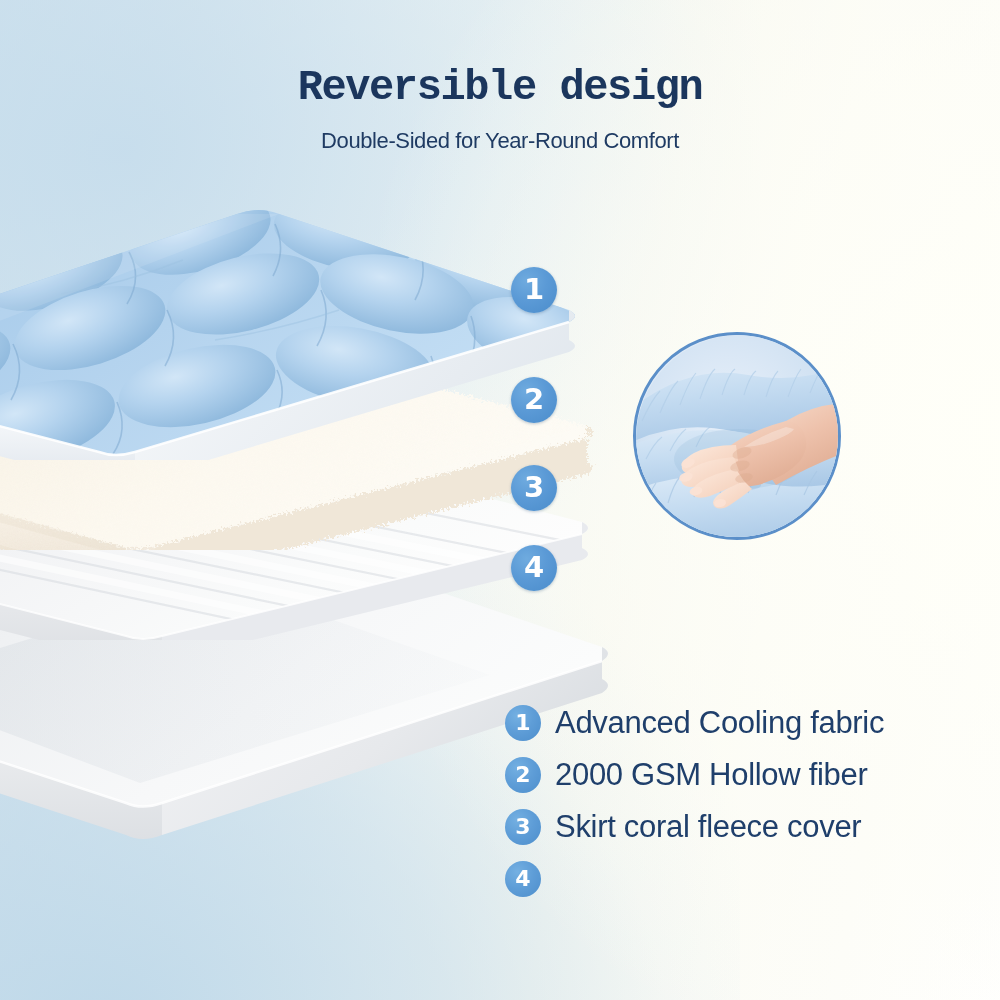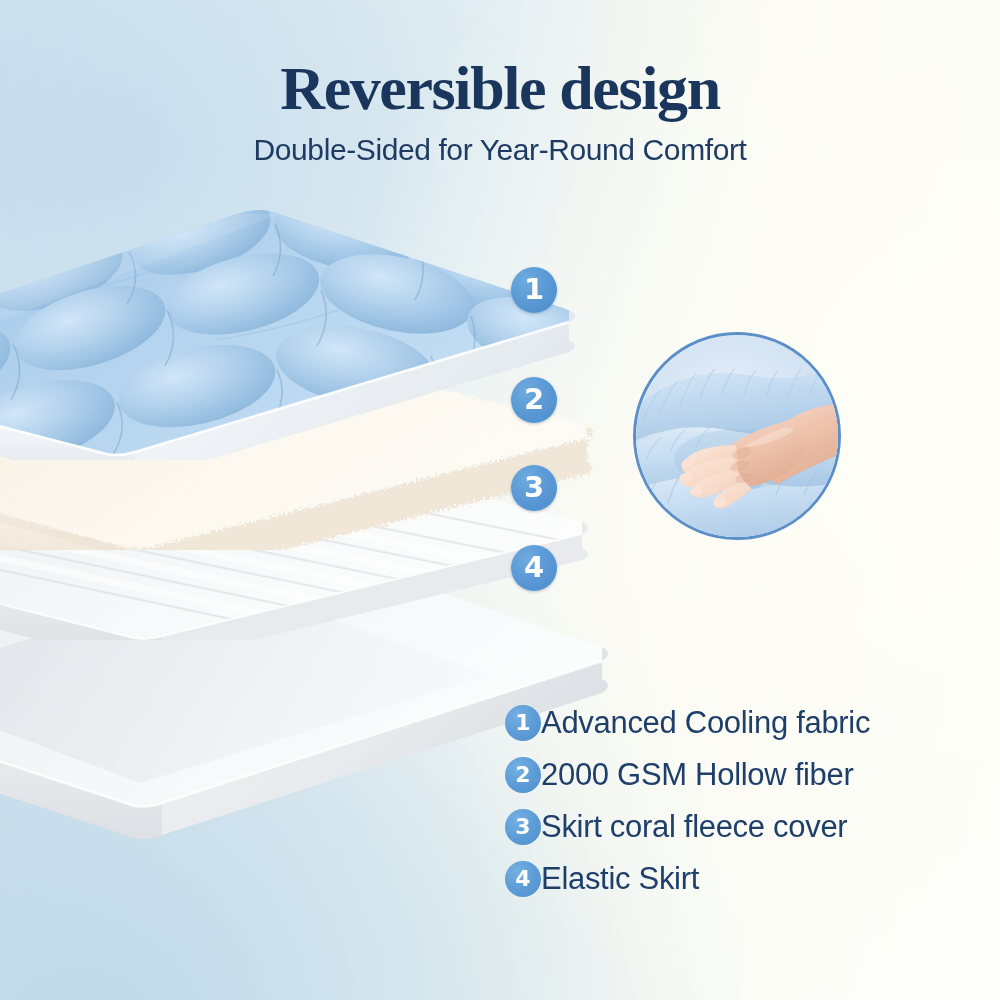--- a/index.html
+++ b/index.html
@@ -71,31 +71,31 @@
   
   #header {
     position: absolute;
     top: 48px;
     left: 0;
     width: 1000px;
     text-align: center;
     z-index: 40;
   }
   #title {
-    font-family: Liberation Serif, serif;
-    font-size: 62px;
+    font-family: Liberation Mono, monospace;
+    font-size: 42px;
     font-weight: bold;
     letter-spacing: -1.4px;
     color: #1b365d;
     line-height: 1.05;
-    margin: 8px;
+    margin: 18px;
   }
   #subtitle {
     font-family: "Liberation Sans", sans-serif;
-    font-size: 30px;
+    font-size: 22px;
     font-weight: 400;
     color: #1f3b63;
     letter-spacing: -0.4px;
     margin-top: 12px;
   }
 
   
   #layer-stack {
     position: absolute;
     left: 0;
@@ -202,20 +202,21 @@
     font-size: 22px;
     font-weight: bold;
     display: flex;
     align-items: center;
     justify-content: center;
     line-height: 1;
     box-sizing: border-box;
     padding-bottom: 1px;
   }
   .legend-label {
+    margin-left: 14px;
     font-family: "Liberation Sans", sans-serif;
     font-size: 31px;
     color: #1f3f6b;
     letter-spacing: -0.3px;
     white-space: nowrap;
   }
 </style>
 </head>
 <body>
 
@@ -538,17 +539,16 @@
     <div class="legend-row">
       <div class="legend-badge">2</div>
       <div class="legend-label">2000 GSM Hollow fiber</div>
     </div>
     <div class="legend-row">
       <div class="legend-badge">3</div>
       <div class="legend-label">Skirt coral fleece cover</div>
     </div>
     <div class="legend-row">
       <div class="legend-badge">4</div>
-      <div class="legend-label">Elastic Skirt</div>
     </div>
   </div>
 
 </div>
 
 </body></html>

